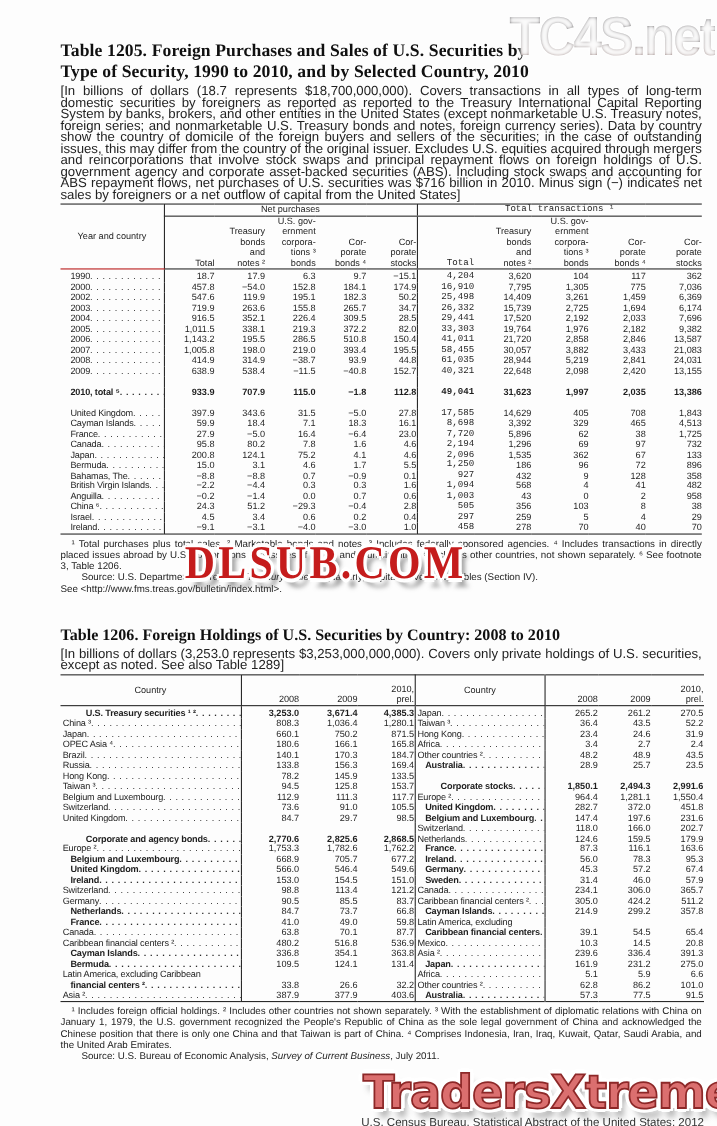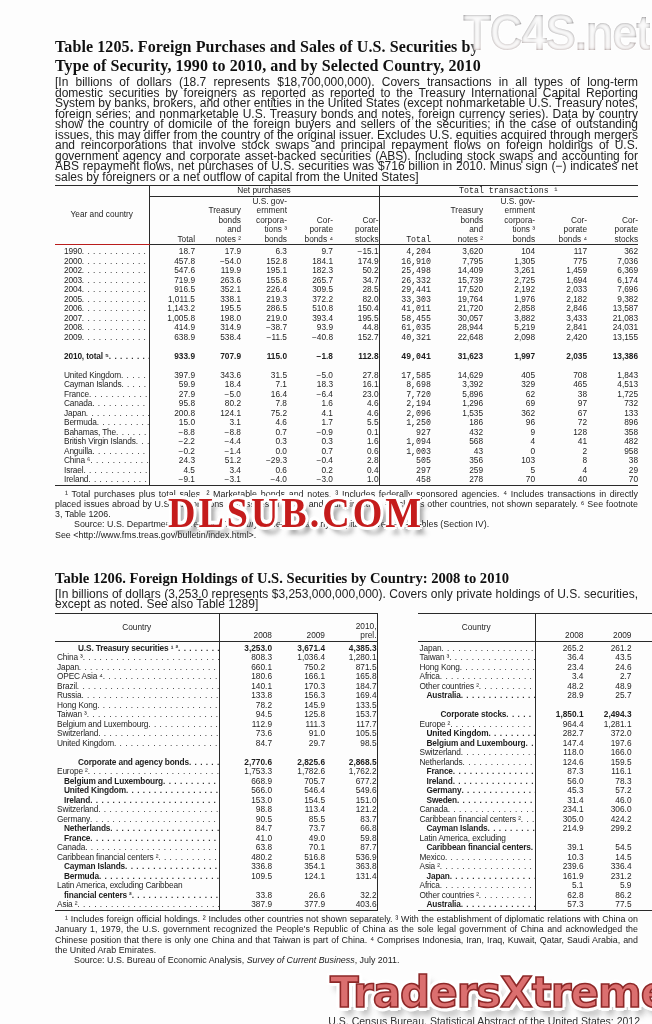--- a/index.html
+++ b/index.html
@@ -39,21 +39,21 @@
   .dots{flex:1 1 0;min-width:0;overflow:hidden;white-space:nowrap;color:#2c2c2c;}
   .dots::after{content:" . . . . . . . . . . . . . . . . . . . . . . . . . . . . . . . . . . . . . . . . . . . .";letter-spacing:.5px;}
   tr.bold td{font-weight:bold;}
   tr.sp td{height:4px;line-height:4px;font-size:2px;}
   tbody tr.first td{padding-top:2px;}
   .stubw.i1{padding-left:9px;font-weight:bold;}
   .stubw.hd{padding-left:23px;}
   #t1205 tbody td, .half tbody td{height:9.5px;}
 
   
-  .t1206wrap{display:flex;margin-top:3px;gap:40px;}
+  .t1206wrap{display:flex;margin-top:3px;}
   .half{border-top:1.5px solid #2a2a2a;border-bottom:1.5px solid #2a2a2a;}
   #t1206l{width:322px;border-right:1px solid #2a2a2a;}
   #t1206r{width:262px;}
   .ch{text-align:center;vertical-align:middle;font-size:8.6px;border-bottom:1px solid #2a2a2a;
       border-right:1px solid #2a2a2a;height:27px;}
   .yh{vertical-align:bottom;text-align:right;white-space:pre-line;padding:2px 5px 2px 0;
       font-size:8.3px;line-height:9px;border-bottom:1px solid #2a2a2a;}
 
   
   .footer-label{position:absolute;left:55px;top:954px;font-size:13px;color:#222;}

